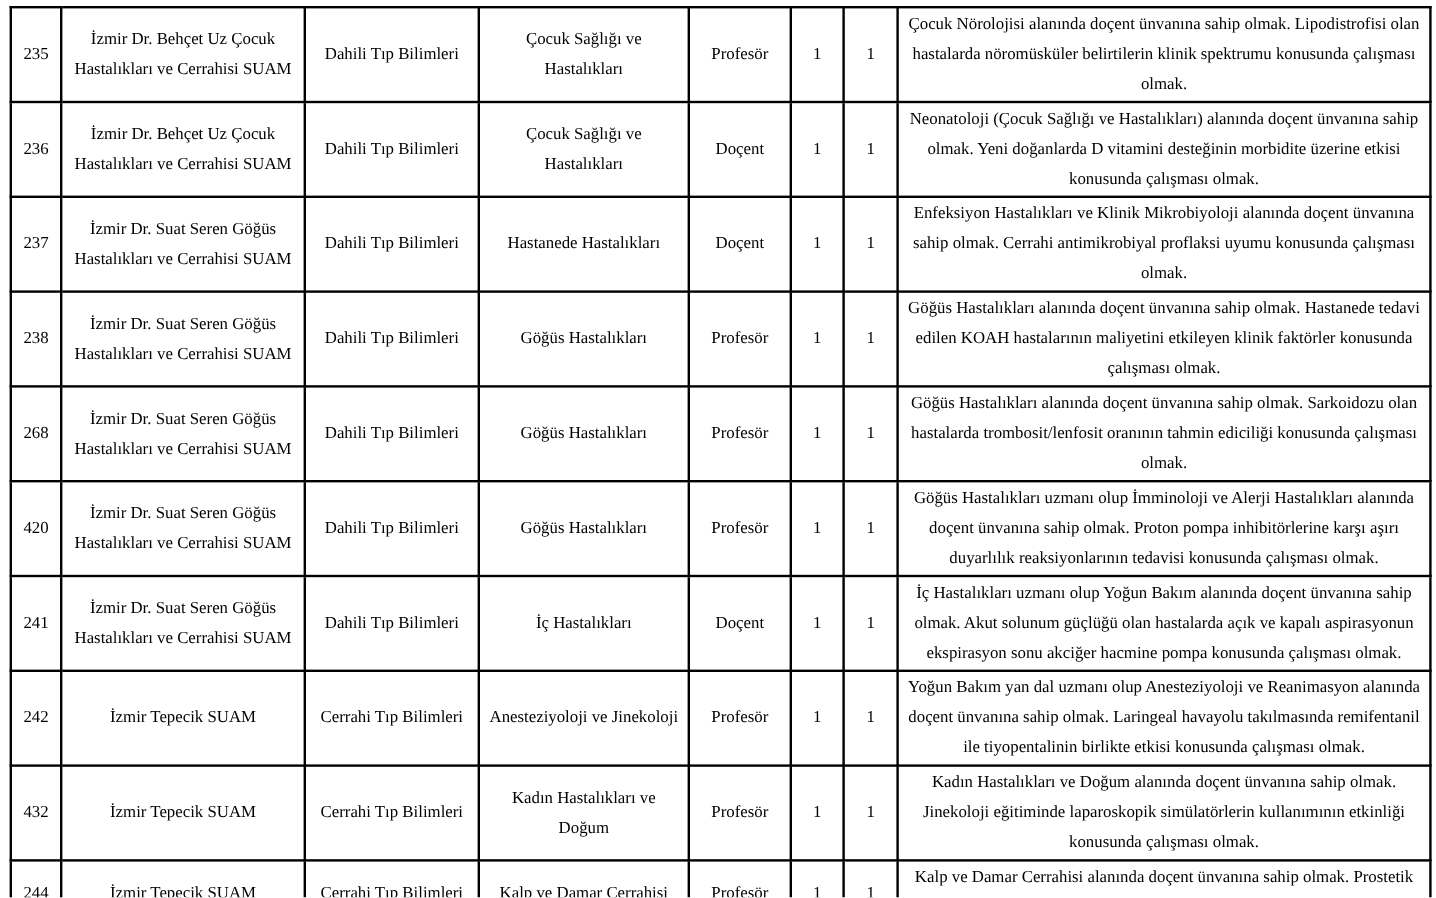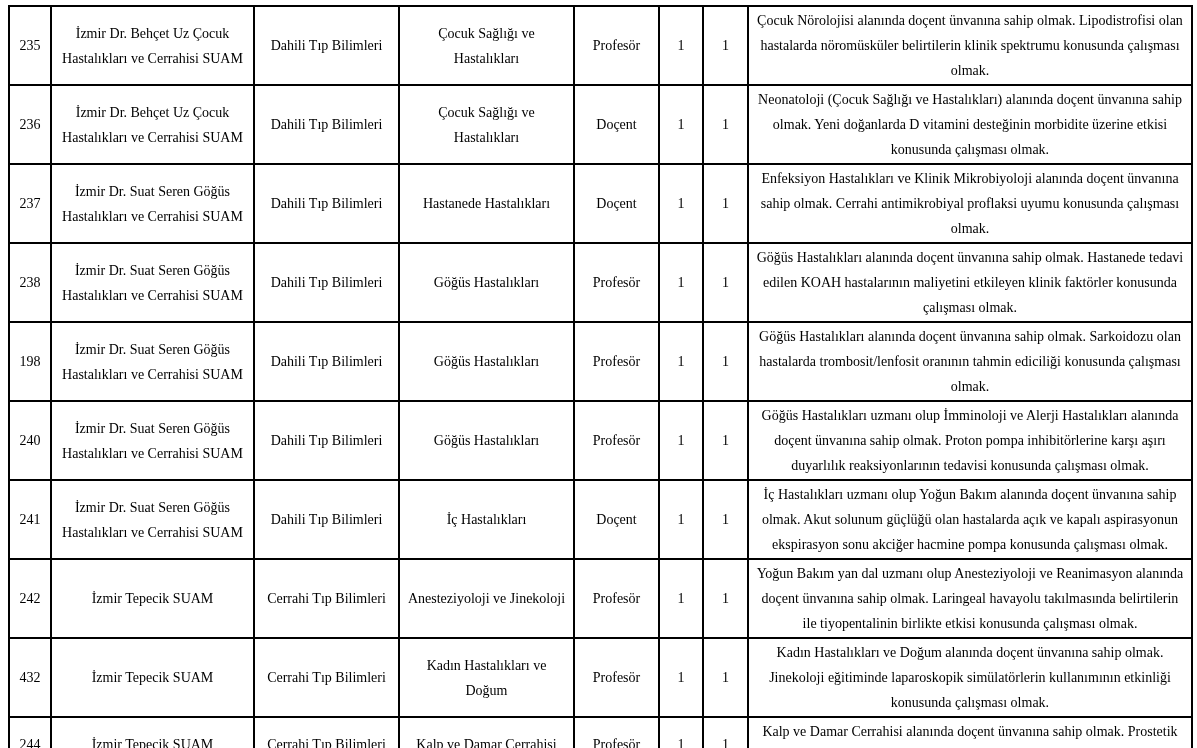--- a/index.html
+++ b/index.html
@@ -103,32 +103,32 @@
     <td class="col-hosp">İzmir Dr. Suat Seren Göğüs Hastalıkları ve Cerrahisi SUAM</td>
     <td class="col-dept">Dahili Tıp Bilimleri</td>
     <td class="col-spec">Göğüs Hastalıkları</td>
     <td class="col-titl">Profesör</td>
     <td class="col-c1">1</td>
     <td class="col-c2">1</td>
     <td class="col-desc">Göğüs Hastalıkları alanında doçent ünvanına sahip olmak. Hastanede tedavi edilen KOAH hastalarının maliyetini etkileyen klinik faktörler konusunda çalışması olmak.</td>
   </tr>
 
   <tr>
-    <td class="col-no">198</td>
+    <td class="col-no">268</td>
     <td class="col-hosp">İzmir Dr. Suat Seren Göğüs Hastalıkları ve Cerrahisi SUAM</td>
     <td class="col-dept">Dahili Tıp Bilimleri</td>
     <td class="col-spec">Göğüs Hastalıkları</td>
     <td class="col-titl">Profesör</td>
     <td class="col-c1">1</td>
     <td class="col-c2">1</td>
     <td class="col-desc">Göğüs Hastalıkları alanında doçent ünvanına sahip olmak. Sarkoidozu olan hastalarda trombosit/lenfosit oranının tahmin ediciliği konusunda çalışması olmak.</td>
   </tr>
 
   <tr>
-    <td class="col-no">240</td>
+    <td class="col-no">420</td>
     <td class="col-hosp">İzmir Dr. Suat Seren Göğüs Hastalıkları ve Cerrahisi SUAM</td>
     <td class="col-dept">Dahili Tıp Bilimleri</td>
     <td class="col-spec">Göğüs Hastalıkları</td>
     <td class="col-titl">Profesör</td>
     <td class="col-c1">1</td>
     <td class="col-c2">1</td>
     <td class="col-desc">Göğüs Hastalıkları uzmanı olup İmminoloji ve Alerji Hastalıkları alanında doçent ünvanına sahip olmak. Proton pompa inhibitörlerine karşı aşırı duyarlılık reaksiyonlarının tedavisi konusunda çalışması olmak.</td>
   </tr>
 
   <tr>
@@ -143,21 +143,21 @@
   </tr>
 
   <tr>
     <td class="col-no">242</td>
     <td class="col-hosp">İzmir Tepecik SUAM</td>
     <td class="col-dept">Cerrahi Tıp Bilimleri</td>
     <td class="col-spec">Anesteziyoloji ve Jinekoloji</td>
     <td class="col-titl">Profesör</td>
     <td class="col-c1">1</td>
     <td class="col-c2">1</td>
-    <td class="col-desc">Yoğun Bakım yan dal uzmanı olup Anesteziyoloji ve Reanimasyon alanında doçent ünvanına sahip olmak. Laringeal havayolu takılmasında belirtilerin ile tiyopentalinin birlikte etkisi konusunda çalışması olmak.</td>
+    <td class="col-desc">Yoğun Bakım yan dal uzmanı olup Anesteziyoloji ve Reanimasyon alanında doçent ünvanına sahip olmak. Laringeal havayolu takılmasında remifentanil ile tiyopentalinin birlikte etkisi konusunda çalışması olmak.</td>
   </tr>
 
   <tr>
     <td class="col-no">432</td>
     <td class="col-hosp">İzmir Tepecik SUAM</td>
     <td class="col-dept">Cerrahi Tıp Bilimleri</td>
     <td class="col-spec">Kadın Hastalıkları ve Doğum</td>
     <td class="col-titl">Profesör</td>
     <td class="col-c1">1</td>
     <td class="col-c2">1</td>

